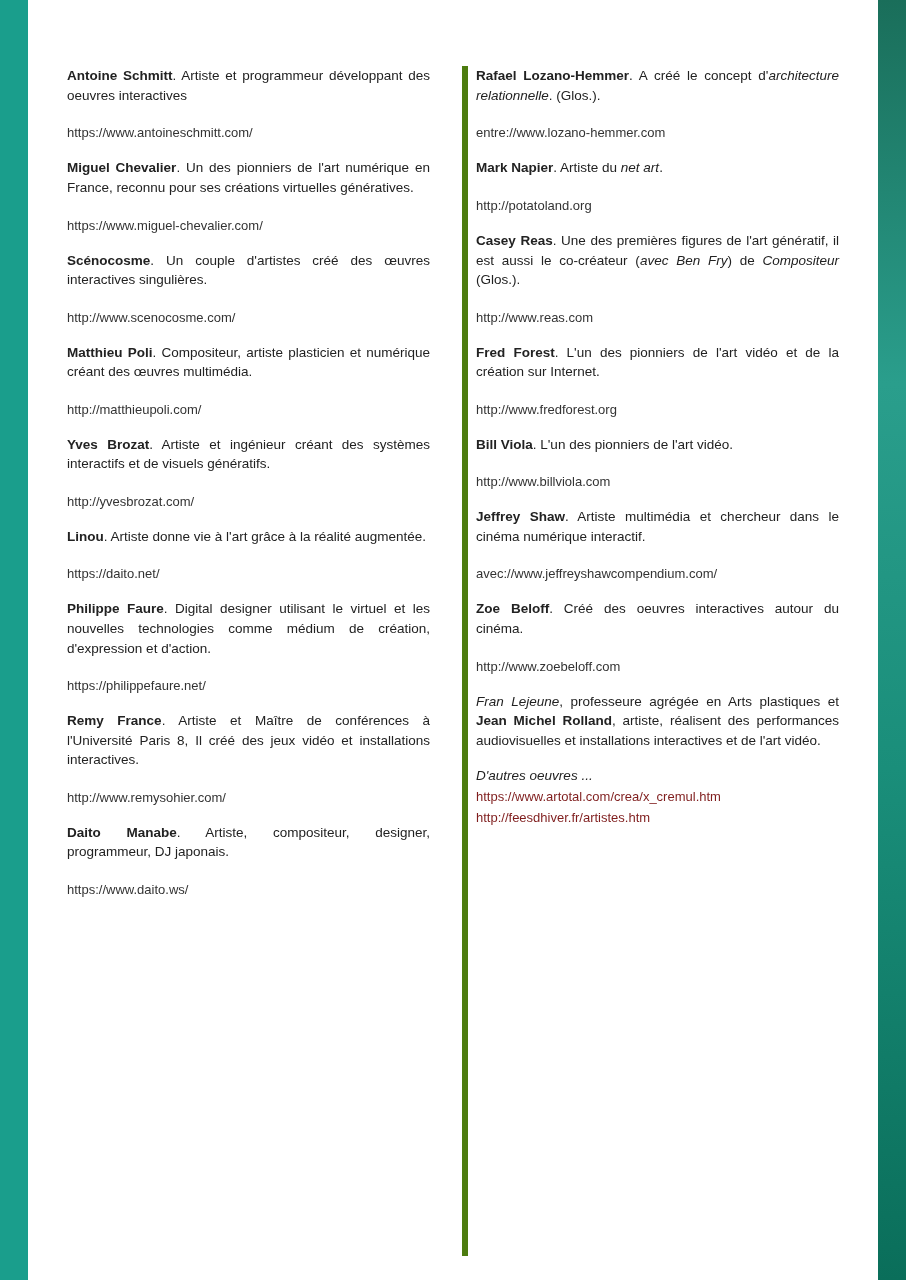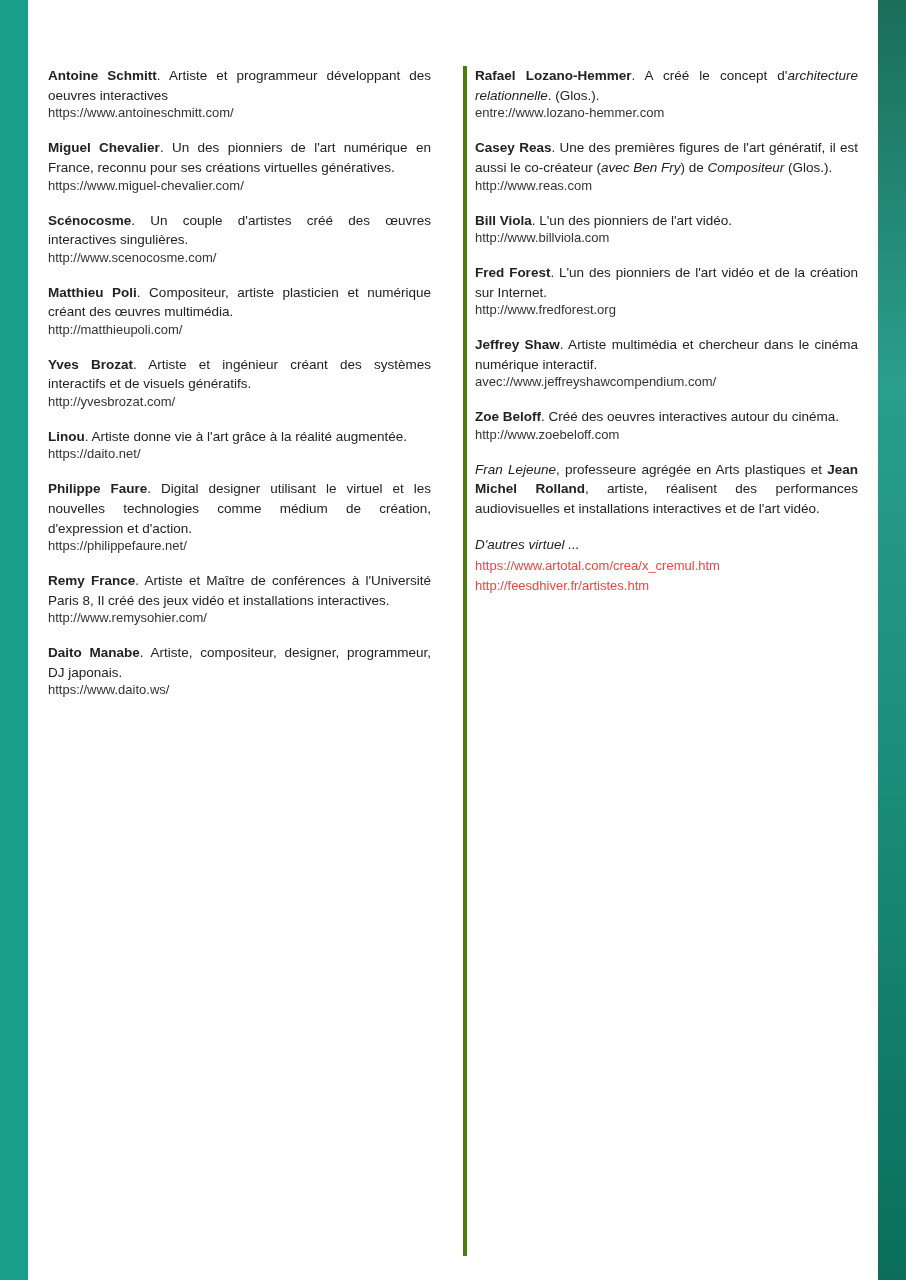--- a/index.html
+++ b/index.html
@@ -16,20 +16,21 @@
       font-size: 14px;
       color: #222222;
       position: relative;
     }
 
     .page-container {
       display: flex;
       width: 906px;
       min-height: 1280px;
       position: relative;
+      gap: 19px;
     }
 
     .left-bar {
       width: 28px;
       min-height: 1280px;
       background: #1a9e8c;
       flex-shrink: 0;
     }
 
     .right-bar {
@@ -61,21 +62,21 @@
     }
 
     .col-left {
       flex: 1;
       padding-right: 8px;
     }
 
     .col-right {
       flex: 1;
       padding-left: 8px;
-      border-left: 4px solid #4d7c0f;
+      border-left: 6px solid #4d7c0f;
     }
 
     .page-title {
       color: #1a9e8c;
       font-family: 'Arial', sans-serif;
       font-weight: 800;
       font-size: 15px;
       text-transform: uppercase;
       letter-spacing: 0.5px;
       line-height: 1.35;
@@ -100,21 +101,21 @@
       text-align: justify;
       line-height: 1.45;
     }
 
     .artist-link {
       font-size: 13px;
       font-family: 'Arial', sans-serif;
       color: #333;
       font-weight: 400;
       display: block;
-      margin-top: 0;
+      margin-top: 20px;
     }
 
     .italic {
       font-style: italic;
     }
 
     .bold {
       font-weight: 700;
     }
 
@@ -126,21 +127,21 @@
       font-style: italic;
       font-size: 13.5px;
       font-family: 'Arial', sans-serif;
       margin-bottom: 4px;
     }
 
     .others-link {
       font-size: 13px;
       font-family: 'Arial', sans-serif;
       display: block;
-      color: #ef4444;
+      color: #7f1d1d;
       line-height: 1.6;
     }
   </style>
 </head>
 <body>
 
 <div class="page-container">
   <div class="left-bar"></div>
 
   <div class="content-area">
@@ -187,44 +188,48 @@
             <p class="artist-desc"><span class="artist-name">Daito Manabe</span><span>. Artiste, compositeur, designer, programmeur, DJ japonais.</span></p>
             <span class="artist-link">https://www.daito.ws/</span>
           </div>
         </div>
       <div class="col-right" id="right-col">
           <div class="artist-entry">
             <p class="artist-desc"><span class="artist-name">Rafael Lozano-Hemmer</span>. A créé le concept d'<span class="italic">architecture relationnelle</span>. (Glos.).</p>
             <span class="artist-link">entre://www.lozano-hemmer.com</span>
           </div>
           <div class="artist-entry">
+            <p class="artist-desc"><span class="artist-name">Mark Napier</span>. Artiste du <span class="italic">net art</span>.</p>
+            <span class="artist-link">http://potatoland.org</span>
+          </div>
+          <div class="artist-entry">
             <p class="artist-desc"><span class="artist-name">Casey Reas</span>. Une des premières figures de l'art génératif, il est aussi le co-créateur (<span class="italic">avec Ben Fry</span>) de <span class="italic">Compositeur</span> (Glos.).</p>
             <span class="artist-link">http://www.reas.com</span>
           </div>
           <div class="artist-entry">
+            <p class="artist-desc"><span class="artist-name">Fred Forest</span>. L'un des pionniers de l'art vidéo et de la création sur Internet.</p>
+            <span class="artist-link">http://www.fredforest.org</span>
+          </div>
+          <div class="artist-entry">
             <p class="artist-desc"><span class="artist-name">Bill Viola</span>. L'un des pionniers de l'art vidéo.</p>
             <span class="artist-link">http://www.billviola.com</span>
           </div>
           <div class="artist-entry">
-            <p class="artist-desc"><span class="artist-name">Fred Forest</span>. L'un des pionniers de l'art vidéo et de la création sur Internet.</p>
-            <span class="artist-link">http://www.fredforest.org</span>
-          </div>
-          <div class="artist-entry">
             <p class="artist-desc"><span class="artist-name">Jeffrey Shaw</span>. Artiste multimédia et chercheur dans le cinéma numérique interactif.</p>
             <span class="artist-link">avec://www.jeffreyshawcompendium.com/</span>
           </div>
           <div class="artist-entry">
             <p class="artist-desc"><span class="artist-name">Zoe Beloff</span>. Créé des oeuvres interactives autour du cinéma.</p>
             <span class="artist-link">http://www.zoebeloff.com</span>
           </div>
           <div class="artist-entry">
             <p class="artist-desc"><span class="italic">Fran Lejeune</span>, professeure agrégée en Arts plastiques et <span class="bold">Jean Michel Rolland</span>, artiste, réalisent des performances audiovisuelles et installations interactives et de l'art vidéo.</p>
           </div>
           <div class="others-section">
-            <p class="others-title">D'autres virtuel ...</p>
+            <p class="others-title">D'autres oeuvres ...</p>
             <span class="others-link">https://www.artotal.com/crea/x_cremul.htm</span>
             <span class="others-link">http://feesdhiver.fr/artistes.htm</span>
           </div>
         </div>
     </div>
   </div>
 
   <div class="right-bar">
     <div class="right-bar-inner"></div>
   </div>

